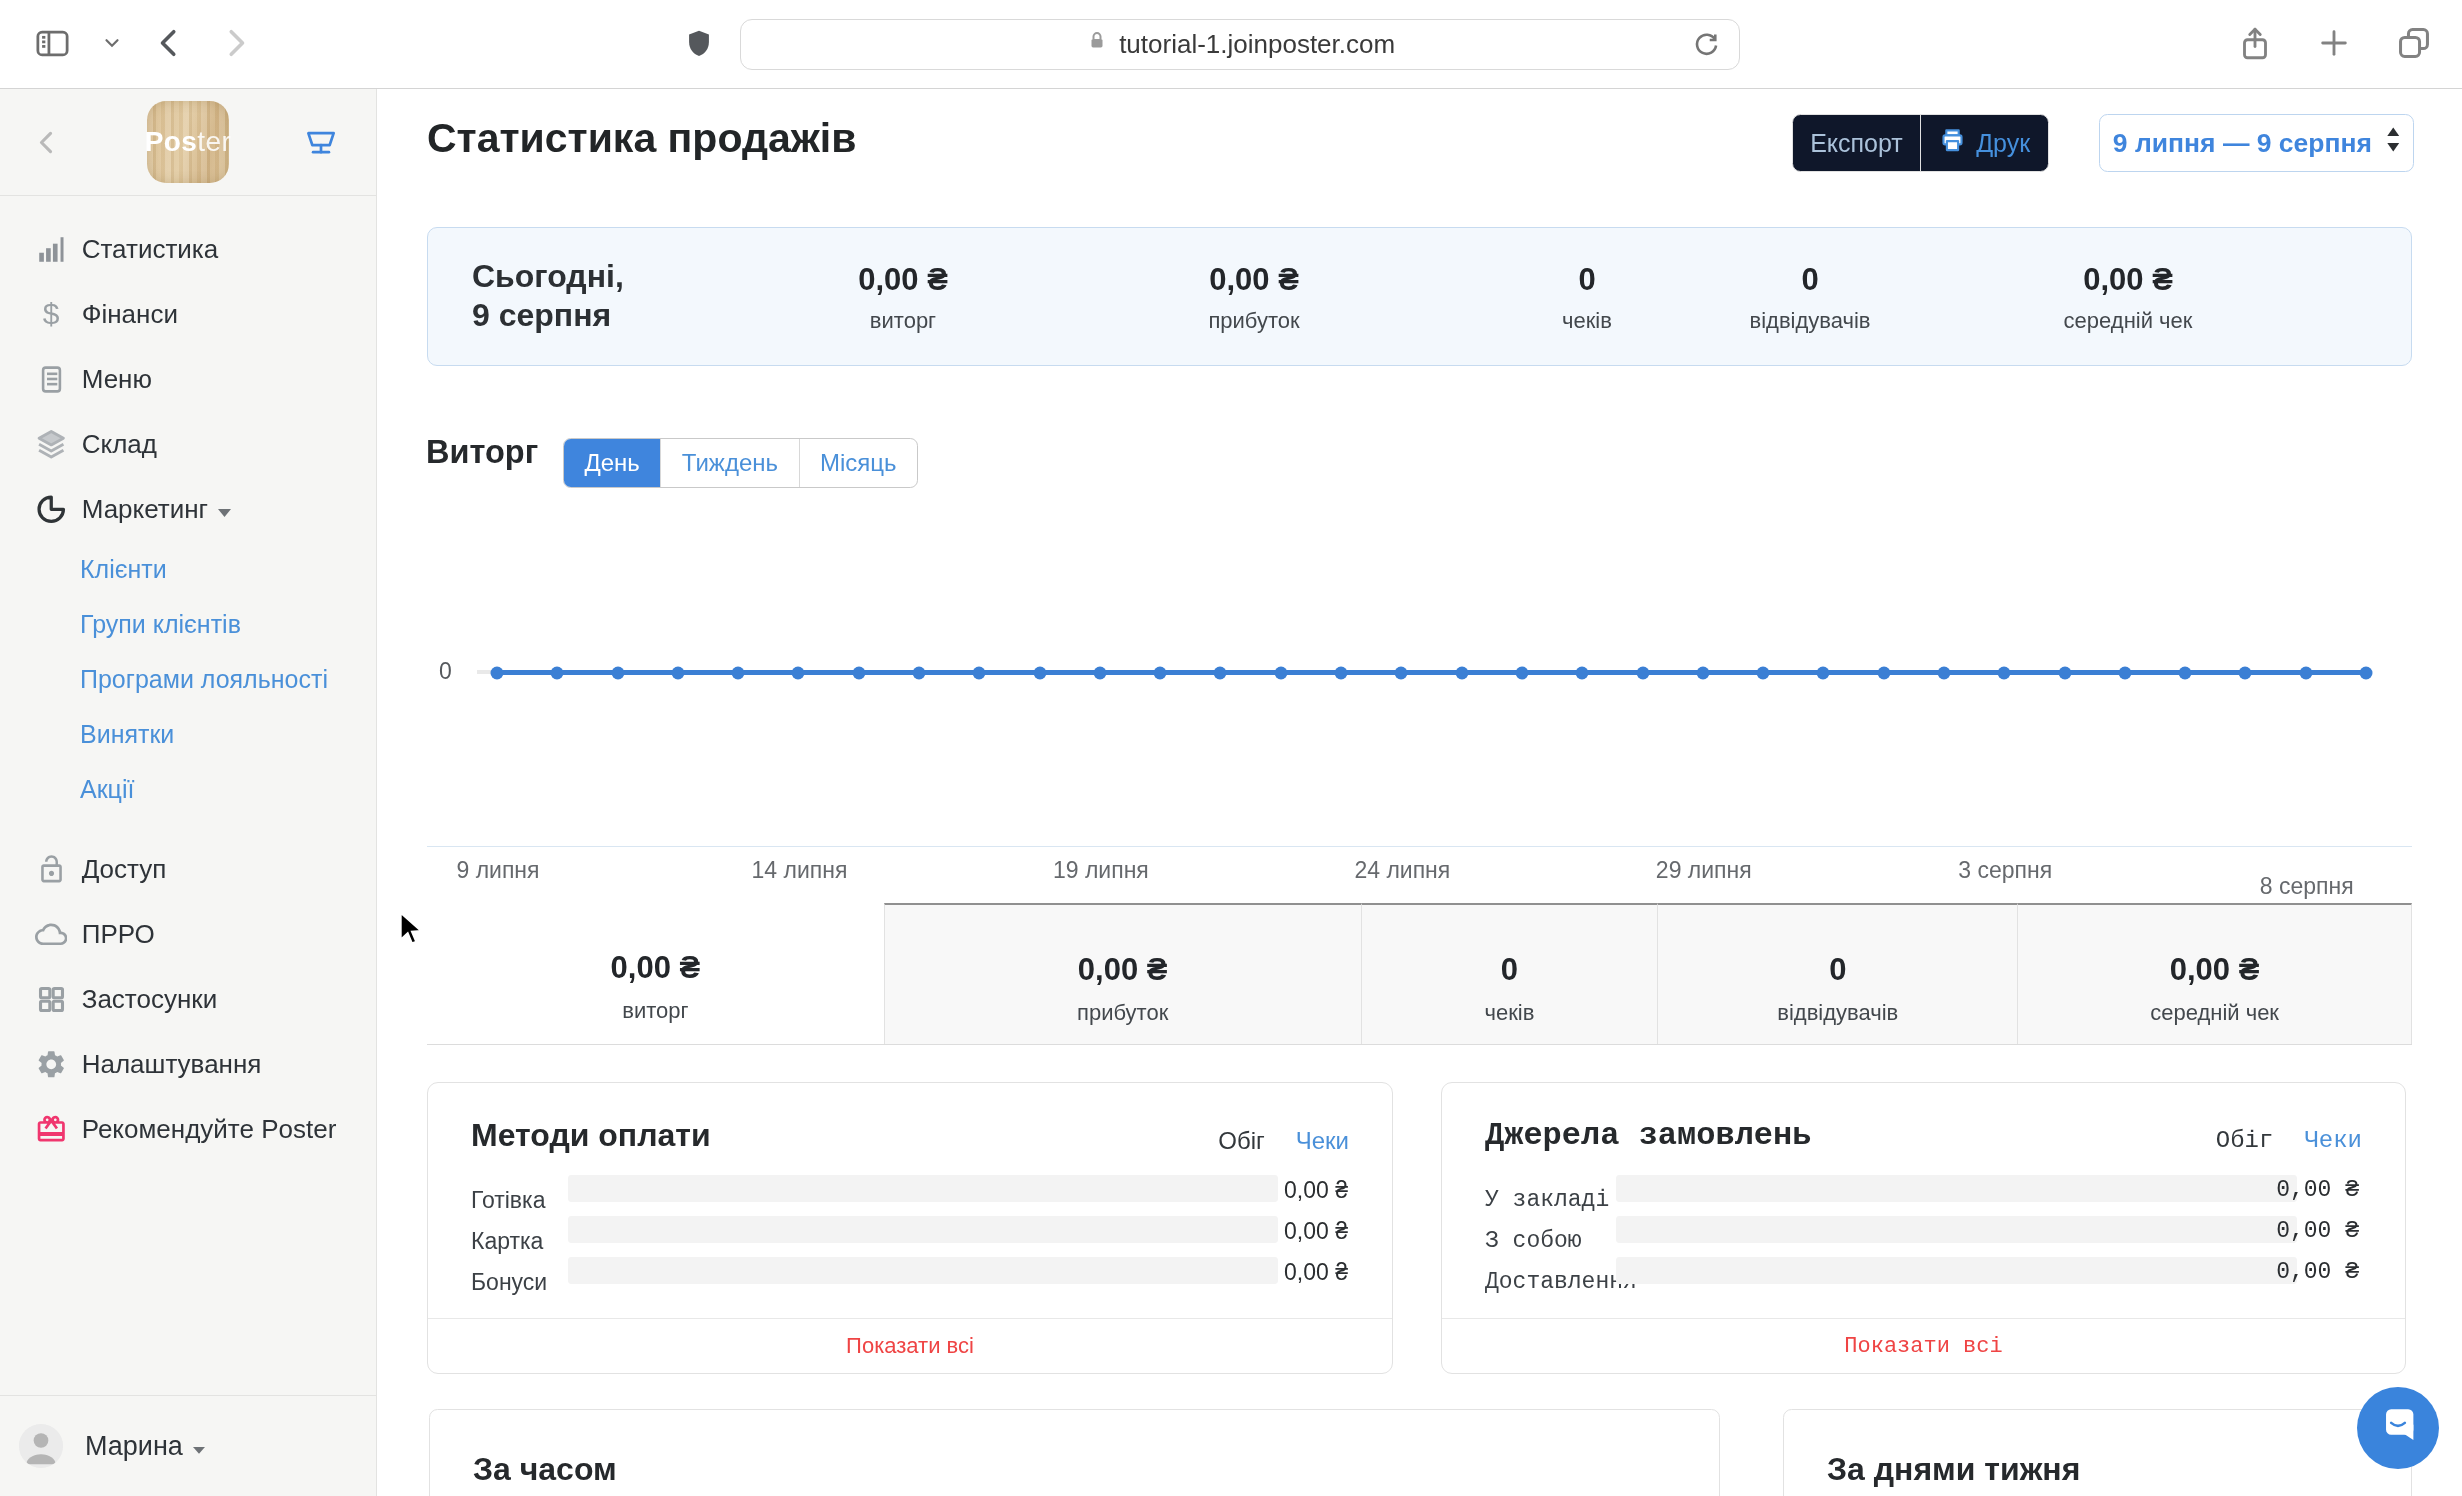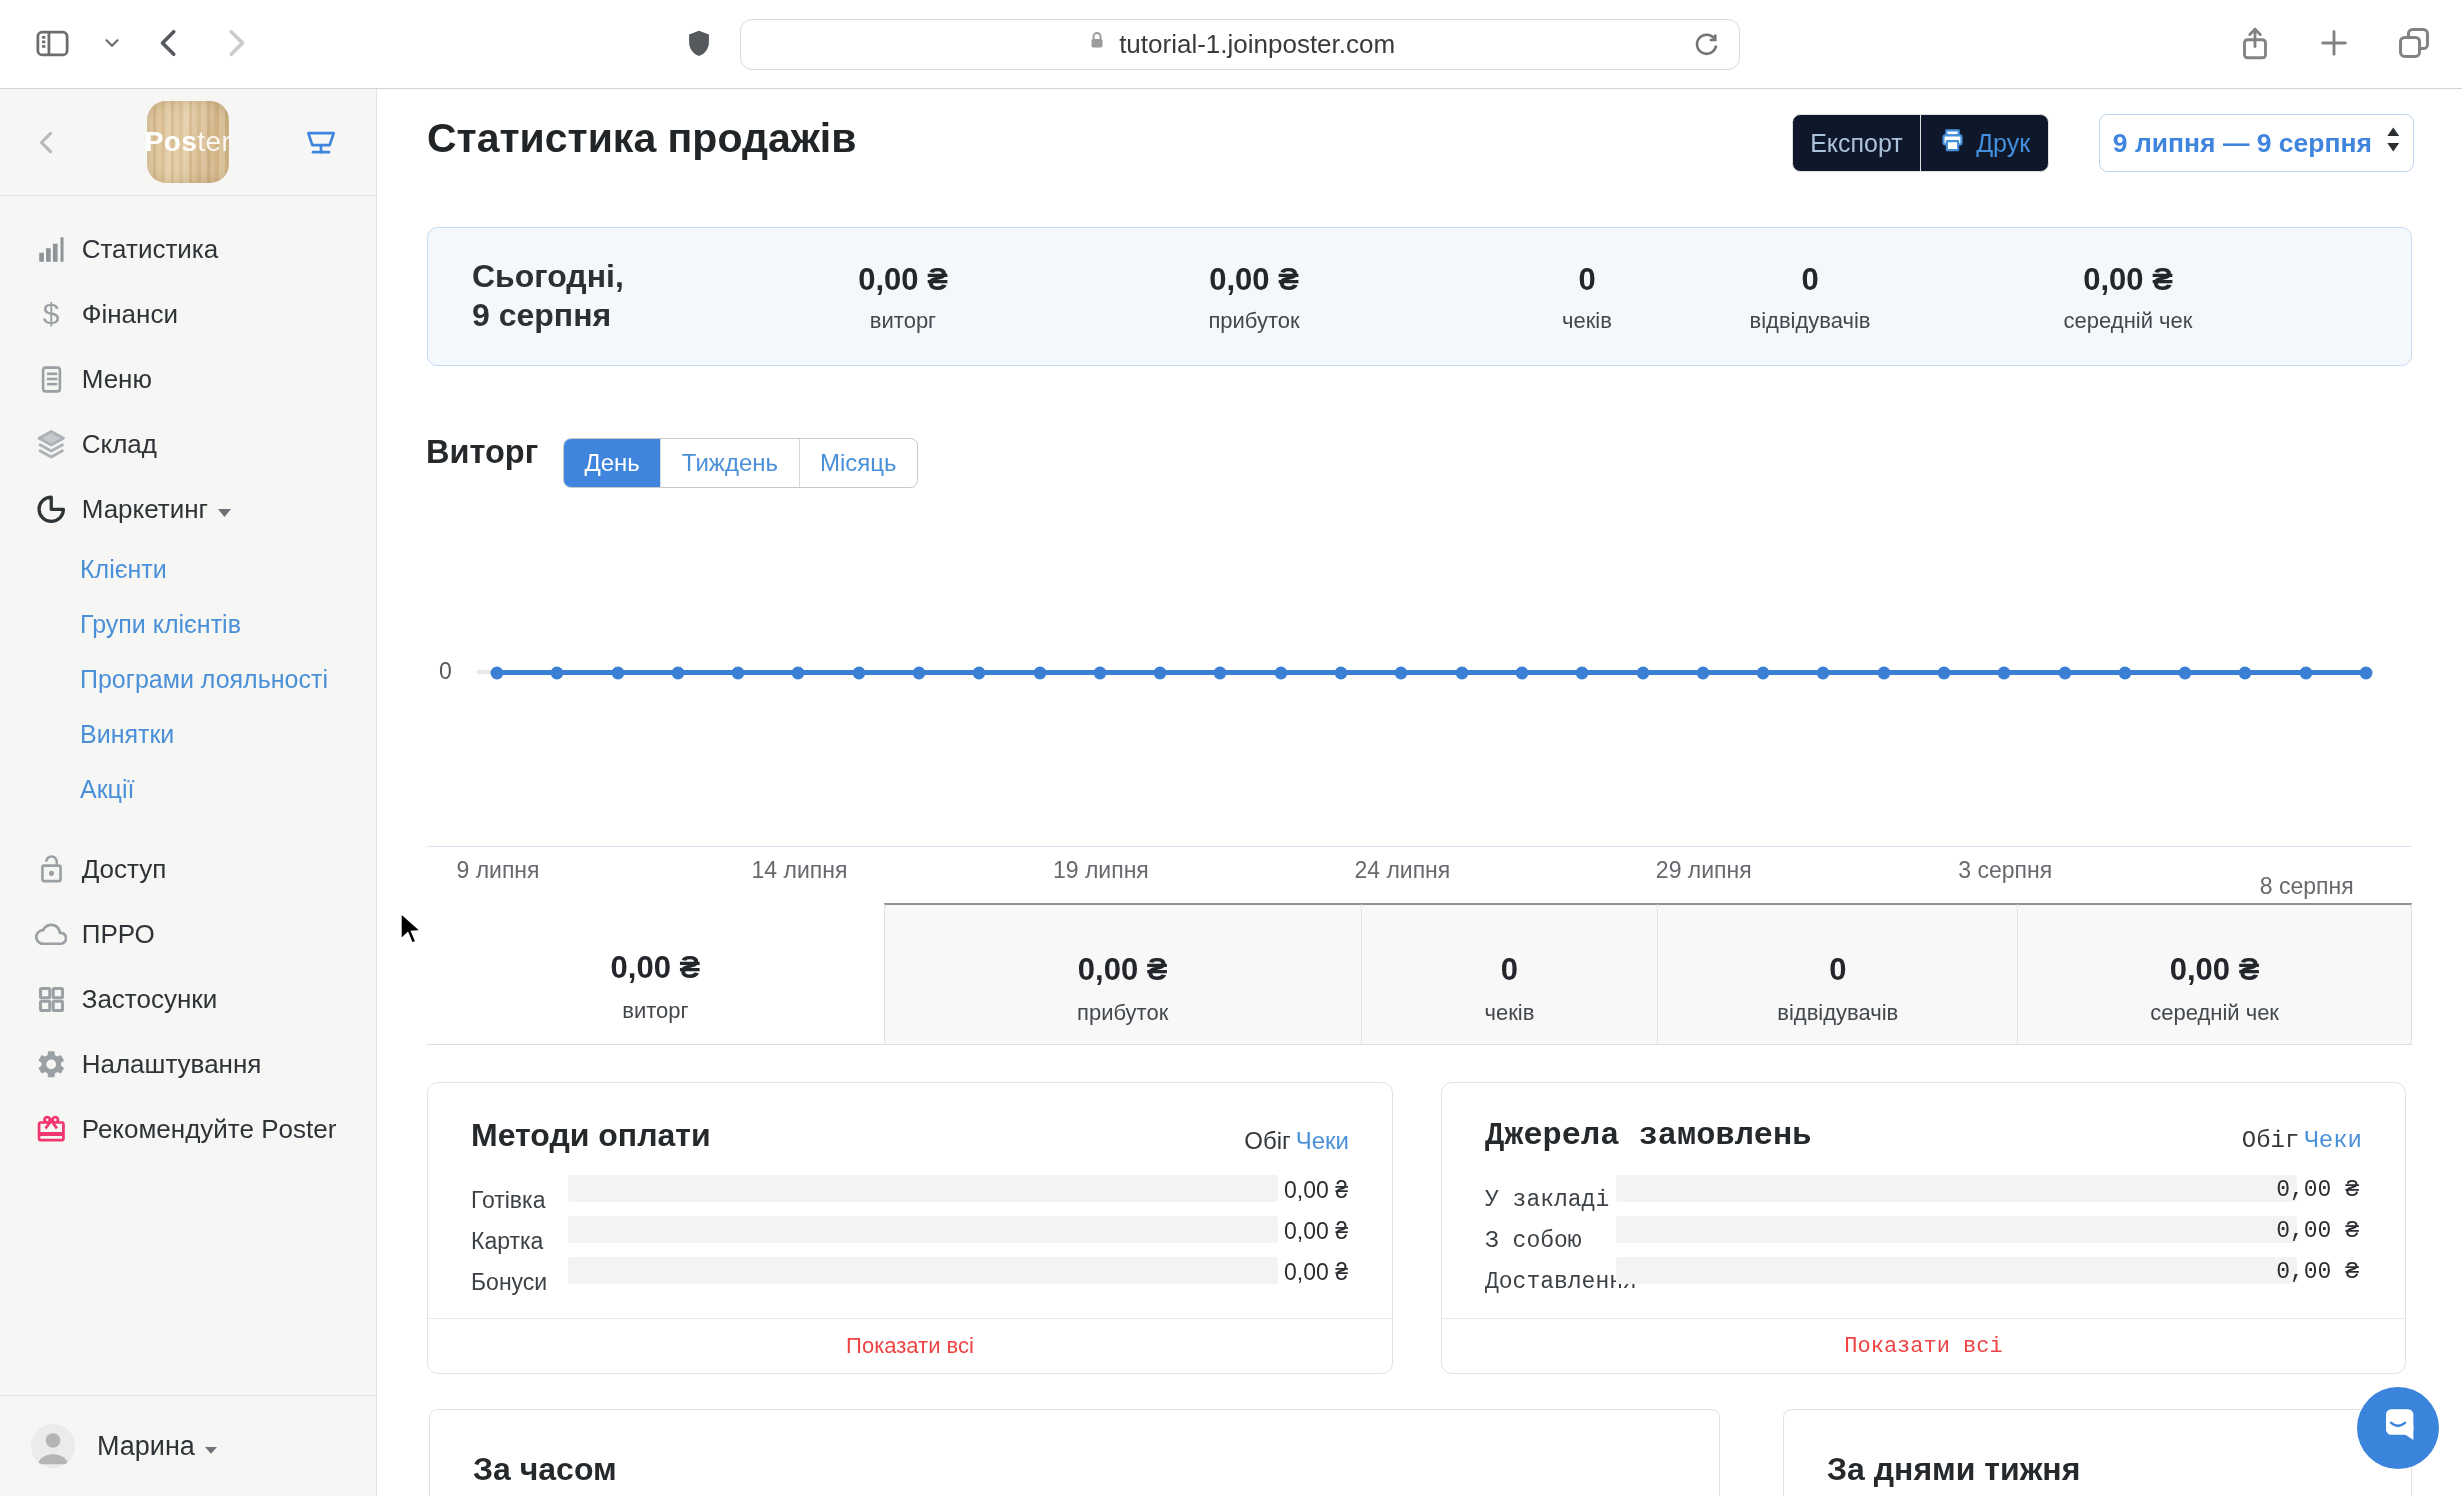--- a/index.html
+++ b/index.html
@@ -33,21 +33,21 @@
   .logo .light{font-weight:400;opacity:.88;}
   .sb-pos-icon{position:absolute;right:36px;top:39px;}
   .nav{padding-top:20.5px;}
   .nav-item{height:65px;display:flex;align-items:center;padding-left:34px;font-size:26px;color:#2e3338;}
   .nav-item .ic{width:34px;height:34px;margin-right:13.7px;display:flex;align-items:center;justify-content:center;}
   .ic-dollar::before{content:"$";font-size:30px;color:#9aa0a4;font-weight:500;}
   .caret{margin-left:10.3px;}
   .subnav .sub-item{height:55px;display:flex;align-items:center;padding-left:80px;font-size:25px;color:#4a90d9;}
   .nav-bottom{margin-top:20.5px;}
   .sb-user{position:absolute;left:0;bottom:0;width:100%;height:101px;border-top:0.9px solid #e3e3e1;
-    display:flex;align-items:center;padding-left:31px;gap:22px;box-sizing:border-box;}
+    display:flex;align-items:center;padding-left:19px;gap:22px;box-sizing:border-box;}
   .avatar{width:44px;height:44px;border-radius:50%;overflow:hidden;background:#ebebeb;flex:0 0 auto;}
   .user-name{font-size:27px;color:#2e3338;display:flex;align-items:center;gap:10.3px;}
 
   
   .main{position:absolute;left:377px;top:89px;width:2085px;height:1407px;background:#fff;overflow:hidden;}
   .page-title{position:absolute;left:50px;top:26px;margin:0;font-size:41px;font-weight:700;color:#222527;}
   .header-actions{position:absolute;left:1415px;top:25px;height:58px;display:flex;border:0.9px solid #e1e1e1;
     border-radius:8.5px;overflow:hidden;background:#0f172a;box-sizing:border-box;}
   .btn-export{width:127px;display:flex;align-items:center;justify-content:center;font-size:25px;color:#abc2da;
     border-right:0.9px solid #e1e1e1;}
@@ -88,21 +88,21 @@
   .sum-cell .l{font-size:22px;color:#43484d;margin-top:12px;}
   .sum-cell.inactive{background:#f8f8f8;border-top:2.6px solid #909090;border-left:0.9px solid #e2e2e2;}
   .sum-cell.inactive:last-child{border-right:0.9px solid #e2e2e2;}
   .sc1{width:457px;} .sc2{width:477px;} .sc3{width:297px;} .sc4{width:360px;} .sc5{width:395px;}
 
   .panel-card{position:absolute;top:993px;height:292px;background:#fff;border:0.9px solid #e2e2e2;
     border-radius:11px;box-sizing:border-box;}
   #payments{left:50px;width:966px;}
   #sources{left:1064px;width:965px;font-family:Liberation Mono, monospace;}
   .panel-title{position:absolute;left:43px;top:34px;font-size:32px;font-weight:700;color:#26292c;margin:0;}
-  .panel-toggle{position:absolute;right:43px;top:44px;font-size:24px;display:flex;gap:5px;}
+  .panel-toggle{position:absolute;right:43px;top:44px;font-size:24px;display:flex;gap:31px;}
   .toggle-left{color:#33383c;} .toggle-right{color:#4a90d9;}
   .rows{position:absolute;left:0;top:85px;width:100%;}
   .p-row{position:relative;height:41px;}
   .p-row .lbl{position:absolute;left:43px;top:8.5px;font-size:23px;color:#3c4146;white-space:nowrap;margin-top:10px;}
   .p-row .bar{position:absolute;top:6.8px;height:27px;background:#f3f3f3;border-radius:3.4px;}
   #payments .bar{left:140px;width:710px;}
   #sources .bar{left:174px;width:681px;}
   .p-row .val{position:absolute;top:8.5px;font-size:23px;color:#2a2d30;white-space:nowrap;}
   #payments .val{right:44px;}
   #sources .val{right:46px;}

